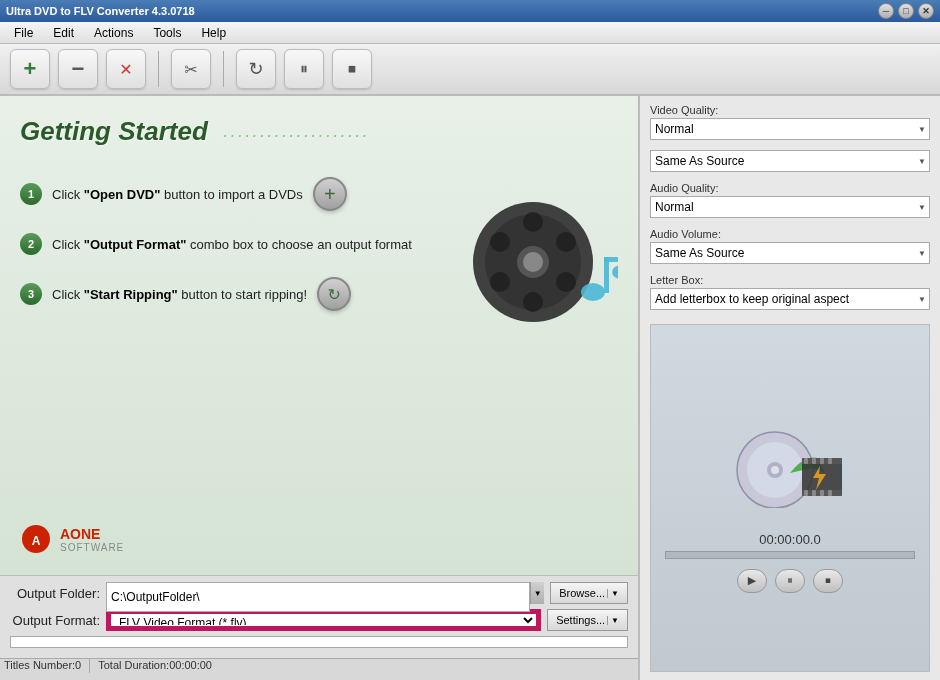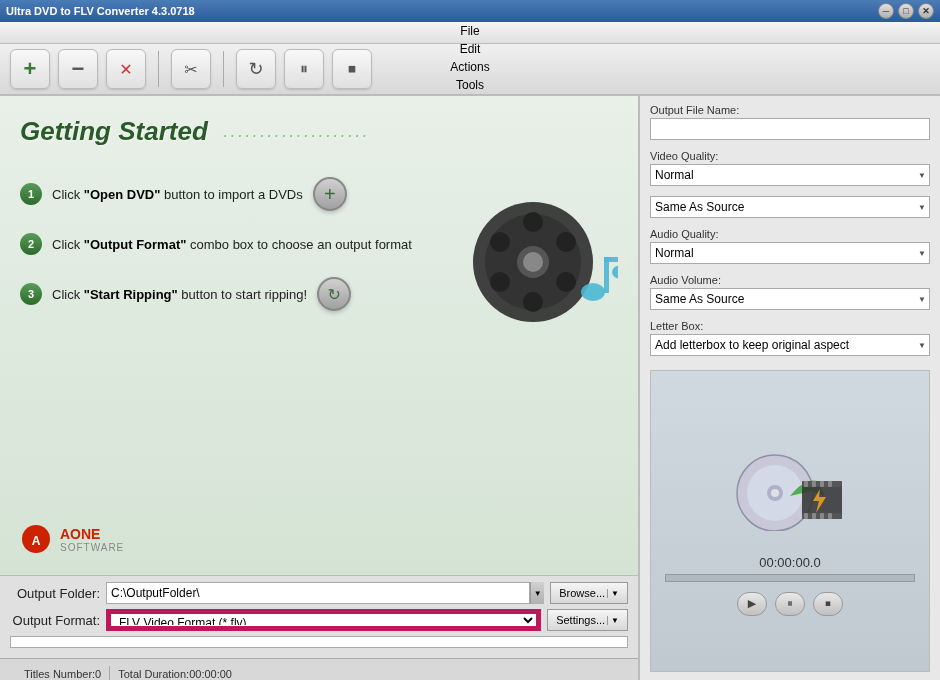--- a/index.html
+++ b/index.html
@@ -43,21 +43,20 @@
     }
 
     
     .menu-bar {
       background: linear-gradient(to bottom, #f5f5f5, #e0e0e0);
       border-bottom: 1px solid #bbb;
       height: 22px;
       display: flex;
       align-items: center;
       padding: 0 4px;
-      flex-direction: column;
     }
     .menu-item {
       padding: 2px 10px;
       cursor: pointer;
       font-size: 12px;
       color: #000;
       border-radius: 2px;
     }
 
     
@@ -259,22 +258,22 @@
       height: 100%;
       background: linear-gradient(to bottom, #6db06d, #3a803a);
       width: 0%;
     }
 
     .status-bar {
       background: #d8d8d8;
       border-top: 1px solid #aaa;
       height: 22px;
       display: flex;
-      align-items: flex-end;
-      padding: 0 24px;
+      align-items: flex-start;
+      padding: 0 4px;
       font-size: 11px;
       color: #333;
     }
     .status-divider {
       width: 1px;
       height: 14px;
       background: #aaa;
       margin: 0 8px;
     }
 
@@ -489,21 +488,21 @@
       <div>
         <div style="font-size:14px; font-weight:bold; color:#cc2200;">AONE</div>
         <div style="font-size:10px; color:#888; letter-spacing:1px;">SOFTWARE</div>
       </div>
     </div>
 
     <div class="bottom-fields">
       <div class="field-row">
         <span class="field-label">Output Folder:</span>
         <div class="field-combo">
-          <input type="text" class="field-select" style="flex: 1 1 0%; height: 22px;" value="C:\OutputFolder\">
+          <input type="text" class="field-select" style="flex: 1 1 0%; height: 30px;" value="C:\OutputFolder\">
           <div class="drop-arrow">▼</div>
         </div>
         <button class="field-btn">
           <span>Browse...</span>
           <span style="border-left:1px solid #999; padding-left:3px; font-size:8px;">▼</span>
         </button>
       </div>
       <div class="field-row">
         <span class="field-label">Output Format:</span>
         <div class="field-combo">
@@ -528,24 +527,20 @@
       <span>0</span>
       <div class="status-divider"></div>
       <span>Total Duration:</span>
       <span>00:00:00</span>
     </div>
 
   </div>
 
   <div class="right-panel">
 
-    <div class="rp-field">
-      <div class="rp-label">Output File Name:</div>
-      <input type="text" class="rp-input" style="">
-    </div>
 
     <div class="rp-field">
       <div class="rp-label">Video Quality:</div>
       <div class="rp-select-wrap">
         <select class="rp-select">
           <option>Normal</option>
           <option>High</option>
           <option>Low</option>
           <option>Custom</option>
         </select>

